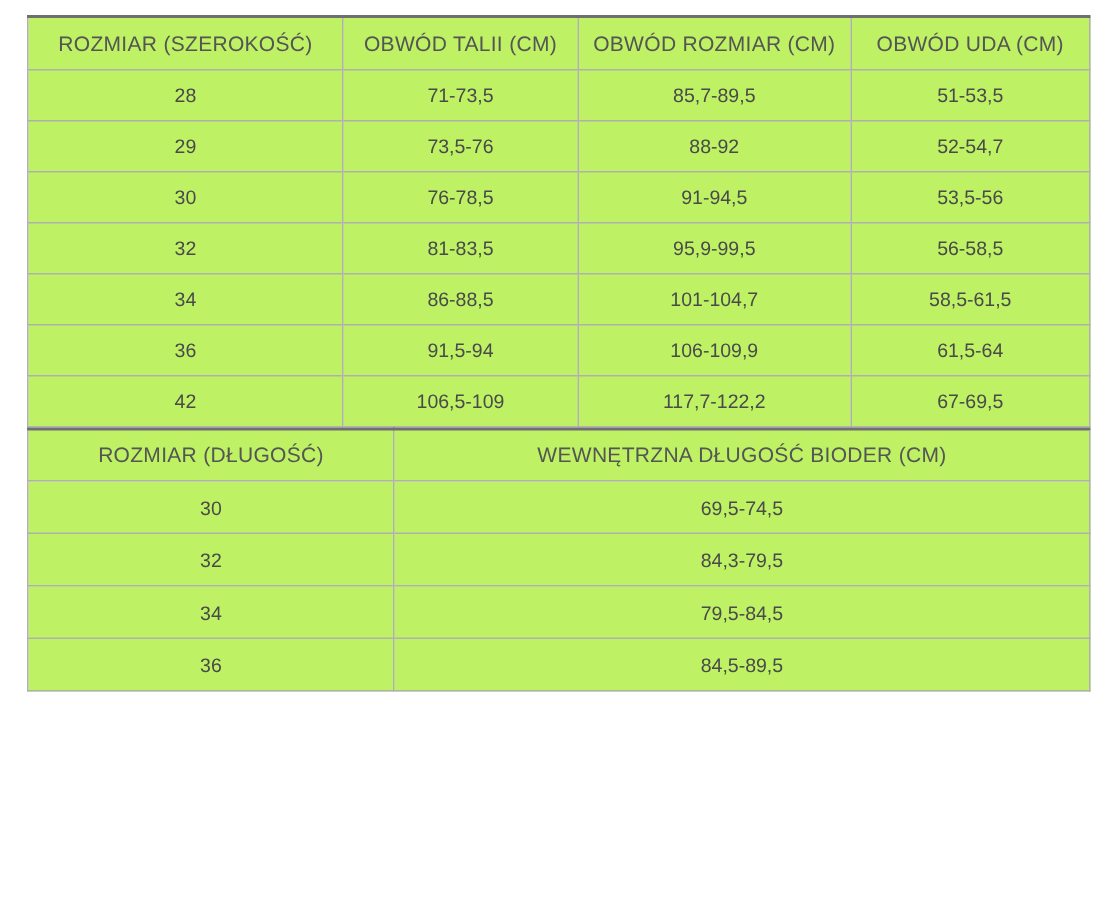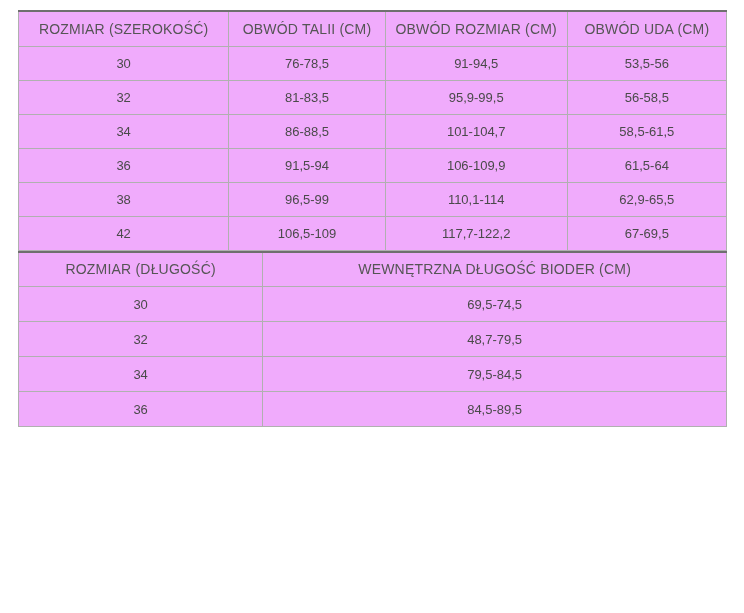--- a/index.html
+++ b/index.html
@@ -18,21 +18,21 @@
     border-collapse: collapse;
     table-layout: fixed;
     color: #4d4d4d;
   }
   table.size-table th,
   table.size-table td {
     border: 1px solid #b0b0b0;
     text-align: center;
     vertical-align: middle;
     font-weight: normal;
-    background: #f0abfc;
+    background: #bef264;
   }
   table.size-table th {
     font-size: 14px;
     height: 35px;
     letter-spacing: 0.2px;
     color: #555555;
   }
   table.size-table td {
     font-size: 13px;
     color: #4a4a4a;
@@ -67,20 +67,32 @@
   <thead>
         <tr>
           <th>ROZMIAR (SZEROKOŚĆ)</th>
           <th>OBWÓD TALII (CM)</th>
           <th>OBWÓD ROZMIAR (CM)</th>
           <th>OBWÓD UDA (CM)</th>
         </tr>
       </thead>
       <tbody>
         <tr>
+          <td>28</td>
+          <td>71-73,5</td>
+          <td>85,7-89,5</td>
+          <td>51-53,5</td>
+        </tr>
+        <tr>
+          <td>29</td>
+          <td>73,5-76</td>
+          <td>88-92</td>
+          <td>52-54,7</td>
+        </tr>
+        <tr>
           <td>30</td>
           <td>76-78,5</td>
           <td>91-94,5</td>
           <td>53,5-56</td>
         </tr>
         <tr>
           <td>32</td>
           <td>81-83,5</td>
           <td>95,9-99,5</td>
           <td>56-58,5</td>
@@ -89,26 +101,20 @@
           <td>34</td>
           <td>86-88,5</td>
           <td>101-104,7</td>
           <td>58,5-61,5</td>
         </tr>
         <tr>
           <td>36</td>
           <td>91,5-94</td>
           <td>106-109,9</td>
           <td>61,5-64</td>
-        </tr>
-        <tr>
-          <td>38</td>
-          <td>96,5-99</td>
-          <td>110,1-114</td>
-          <td>62,9-65,5</td>
         </tr>
         <tr>
           <td>42</td>
           <td>106,5-109</td>
           <td>117,7-122,2</td>
           <td>67-69,5</td>
         </tr>
       </tbody>
     </table>
   <table class="size-table" id="length-table">
@@ -122,21 +128,21 @@
           <th>WEWNĘTRZNA DŁUGOŚĆ BIODER (CM)</th>
         </tr>
       </thead>
       <tbody>
         <tr>
           <td>30</td>
           <td>69,5-74,5</td>
         </tr>
         <tr>
           <td>32</td>
-          <td>48,7-79,5</td>
+          <td>84,3-79,5</td>
         </tr>
         <tr>
           <td>34</td>
           <td>79,5-84,5</td>
         </tr>
         <tr>
           <td>36</td>
           <td>84,5-89,5</td>
         </tr>
       </tbody>

